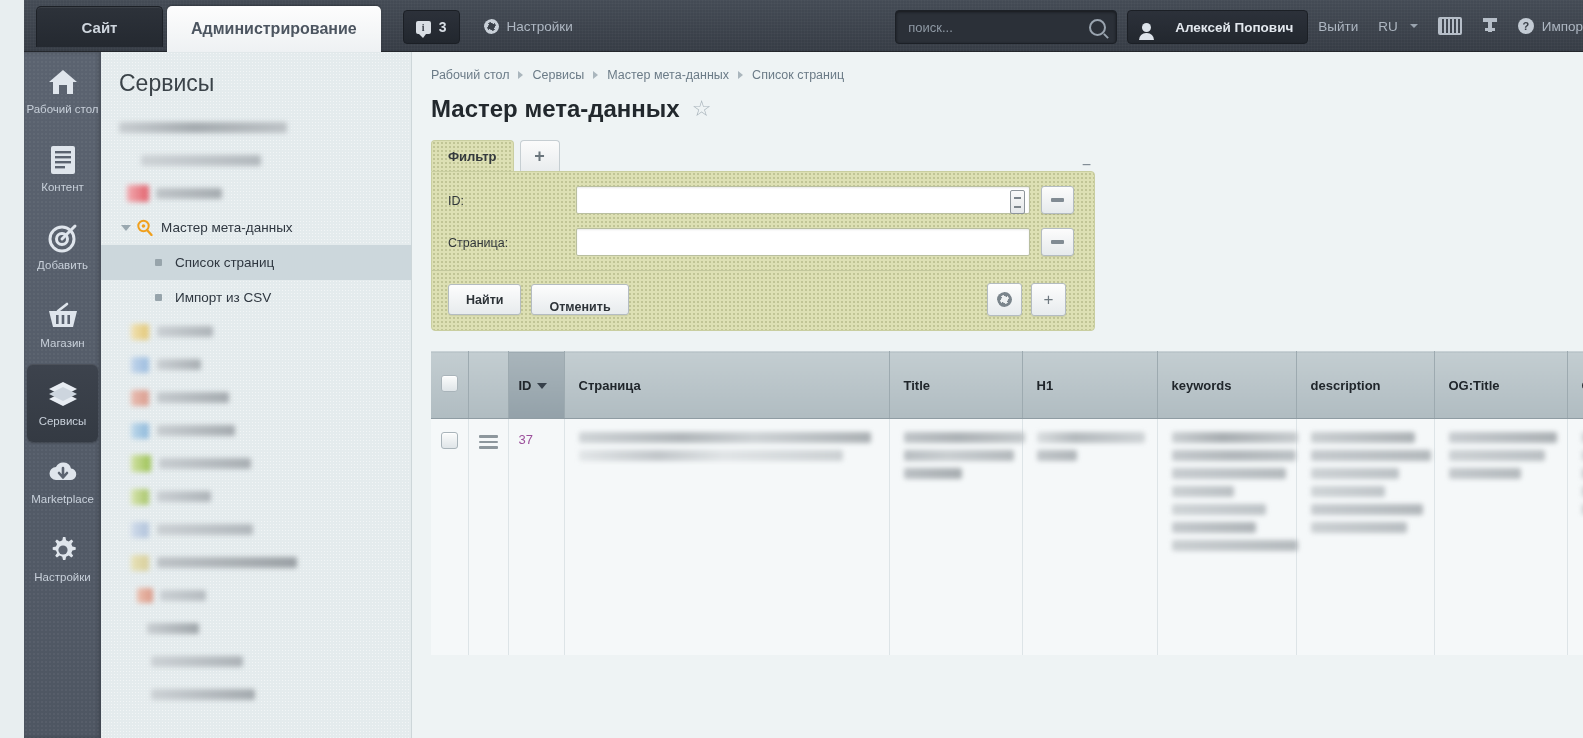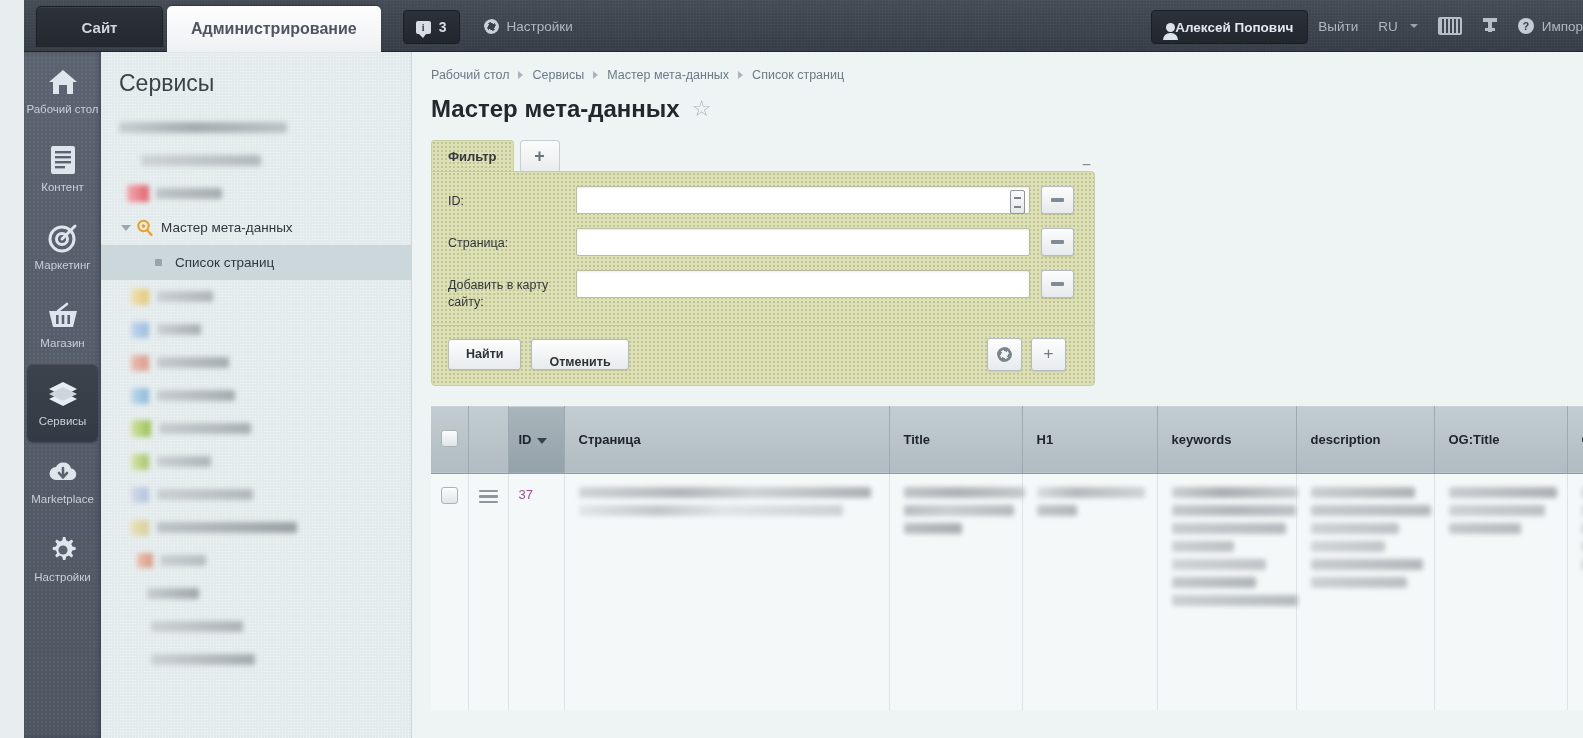--- a/index.html
+++ b/index.html
@@ -87,21 +87,21 @@
   .mag{
     width:13px;height:13px;border:2px solid #9aa4af;border-radius:50%;
     position:relative;flex:none;
   }
   .mag:after{content:"";position:absolute;right:-5px;bottom:-3px;width:6px;height:2px;
     background:#9aa4af;transform:rotate(45deg);}
   .user-chip{
     margin:10px 0 0 10px;height:32px;padding:0 14px;
     background:linear-gradient(#2c313a,#22272e);
     border:1px solid #1b1f25;border-radius:4px;
-    display:flex;align-items:center;gap:0;
+    display:flex;align-items:center;gap:24px;
     color:#e3e8ee;font-size:13.5px;font-weight:bold;
   }
   .user-ic{width:9px;height:9px;border-radius:50%;background:#dde3ea;position:relative;flex:none;}
   .user-ic:after{content:"";position:absolute;left:-3px;top:10px;width:15px;height:7px;
     border-radius:7px 7px 0 0;background:#dde3ea;}
   .kbd-ic{
     width:20px;height:14px;border:2px solid #b6bec8;border-radius:2px;
     background:
       repeating-linear-gradient(90deg,#b6bec8 0 2px,transparent 2px 4px);
     background-size:100% 3px;background-repeat:repeat-y;background-position:0 2px;
@@ -346,20 +346,24 @@
       <span class="bub">i</span>
       <span>3</span>
     </div>
 
     <div class="tb-item left-gap">
       <span class="gear-ic"></span>
       <span>Настройки</span>
     </div>
 
     <div class="topbar-right">
+      <div class="search-box">
+        <input value="" placeholder="поиск..." style="">
+        <span class="mag"></span>
+      </div>
 
       <div class="user-chip">
         <span class="user-ic"></span>
         <span>Алексей Попович</span>
       </div>
 
       <div class="tb-item">
         <span>Выйти</span>
       </div>
 
@@ -409,21 +413,21 @@
     </div>
 
     <div class="rail-item">
       <span class="rail-ic">
         <svg width="30" height="30" viewBox="0 0 30 30">
             <circle cx="14" cy="16" r="12" fill="none" stroke="#dfe5ec" stroke-width="3"></circle>
             <circle cx="14" cy="16" r="5.5" fill="none" stroke="#dfe5ec" stroke-width="3"></circle>
             <path d="M14 16 L27 3" stroke="#dfe5ec" stroke-width="3" stroke-linecap="round"></path>
           </svg>
       </span>
-      <span>Маркетинг</span>
+      <span>Добавить</span>
     </div>
 
     <div class="rail-item">
       <span class="rail-ic">
         <svg width="32" height="28" viewBox="0 0 32 28">
             <path d="M2 9 L30 9 L26 25 L6 25 Z" fill="#dfe5ec"></path>
             <path d="M11 9 L20 2" stroke="#dfe5ec" stroke-width="2.6" fill="none" stroke-linecap="round"></path>
             <rect x="9" y="13" width="2.6" height="9" fill="#5b6370"></rect>
             <rect x="14.7" y="13" width="2.6" height="9" fill="#5b6370"></rect>
             <rect x="20.4" y="13" width="2.6" height="9" fill="#5b6370"></rect>
@@ -496,20 +500,27 @@
     </div>
 
     <div class="tree-row sel">
       <span class="tw"></span>
       <span class="node-ic" style="margin-left:14px">
           <i class="dot-ic"></i>
         </span>
       <span class="tree-label">Список страниц</span>
     </div>
 
+    <div class="tree-row">
+      <span class="tw"></span>
+      <span class="node-ic" style="margin-left:14px">
+          <i class="dot-ic"></i>
+        </span>
+      <span class="tree-label">Импорт из CSV</span>
+    </div>
 
     <div class="blur-row">
         <span class="blur-chunk" style="width:12px;"></span>
         <span class="blur-chunk" style="width:18px;height:16px;background:linear-gradient(90deg,#f2dfa8,#e3c263);"></span>
         <span class="blur-chunk" style="width:56px;margin-left:8px;background:linear-gradient(90deg,#c6cbcf,#a5abb0);"></span>
       </div>
     <div class="blur-row">
         <span class="blur-chunk" style="width:12px;"></span>
         <span class="blur-chunk" style="width:18px;height:16px;background:linear-gradient(90deg,#bdd2ea,#8fb4dd);"></span>
         <span class="blur-chunk" style="width:44px;margin-left:8px;background:linear-gradient(90deg,#c6cbcf,#9fa5aa);"></span>
@@ -612,29 +623,20 @@
         <div class="frow">
           <div class="flabel">Страница:</div>
           <div class="finput">
             <input value="" style="">
           </div>
           <div class="minus-btn">
               <i></i>
             </div>
         </div>
 
-        <div class="frow">
-          <div class="flabel">Добавить в карту сайту:</div>
-          <div class="finput">
-            <input value="" style="">
-          </div>
-          <div class="minus-btn">
-              <i></i>
-            </div>
-        </div>
 
         <div class="fsep"></div>
 
         <div class="factions">
           <div class="btn-std">
             <span>Найти</span>
           </div>
           <div class="btn-std">
             <span>Отменить</span>
           </div>

